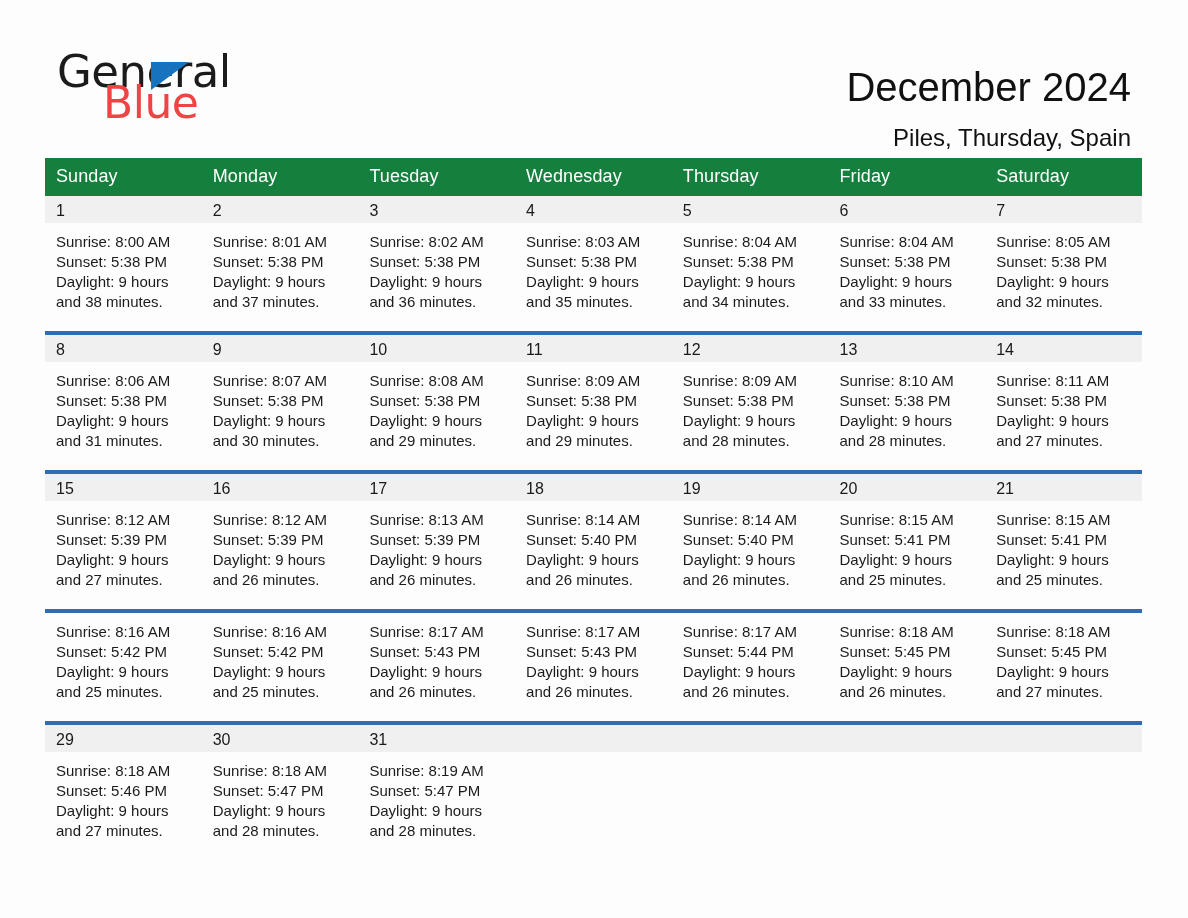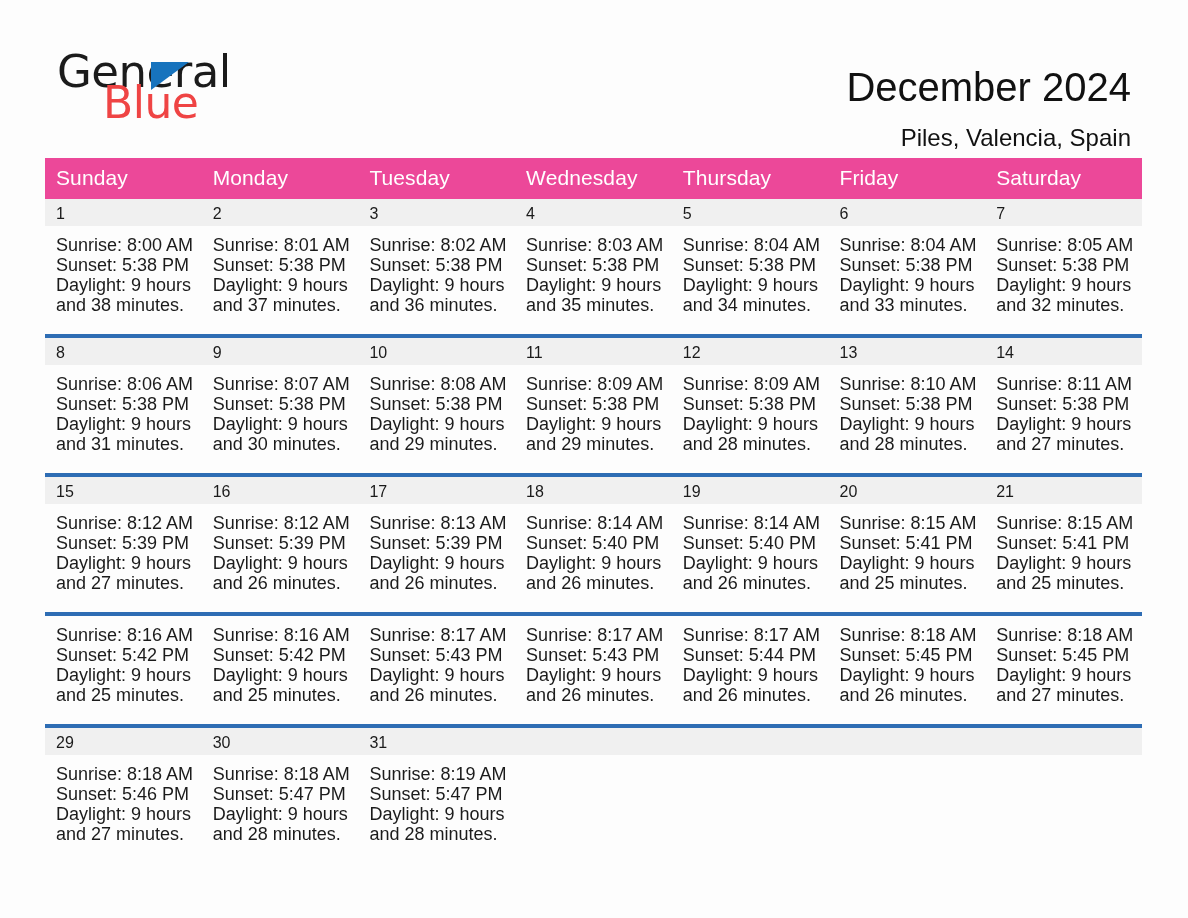--- a/index.html
+++ b/index.html
@@ -99,23 +99,23 @@
   .calendar {
     position: absolute;
     left: 45px;
     top: 158px;
     width: 1097px;
     border-collapse: collapse;
     table-layout: fixed;
   }
 
   .calendar th {
-    background: #ec4899;
+    background: #15803d;
     color: #ffffff;
-    font-size: 21px;
+    font-size: 18px;
     font-weight: 400;
     text-align: left;
     padding: 8px 0 9px 11px;
     height: 18px;
     vertical-align: middle;
     letter-spacing: 0.1px;
     margin-left: 12px;
   }
 
   .calendar td {
@@ -149,42 +149,42 @@
   }
 
   .detail-row td {
     background: #fdfdfd;
     height: 108px;
     padding: 0;
     vertical-align: top;
   }
   .detail {
     padding: 9px 0 0 11px;
-    font-size: 18px;
+    font-size: 15px;
     line-height: 20px;
     color: #1b1b1b;
     white-space: pre-line;
   }
 </style>
 </head>
 <body>
 
 <div class="page">
 
   <div class="header">
 
     <div class="logo">
       <span class="logo-general">General</span>
       <span class="logo-triangle"></span>
       <span class="logo-blue">Blue</span>
     </div>
 
     <div class="title-block">
       <div class="cal-title">December 2024</div>
-      <div class="cal-subtitle">Piles, Valencia, Spain</div>
+      <div class="cal-subtitle">Piles, Thursday, Spain</div>
     </div>
 
   </div>
 
   <table class="calendar">
     <thead>
       <tr>
         <th>Sunday</th>
         <th>Monday</th>
         <th>Tuesday</th>

